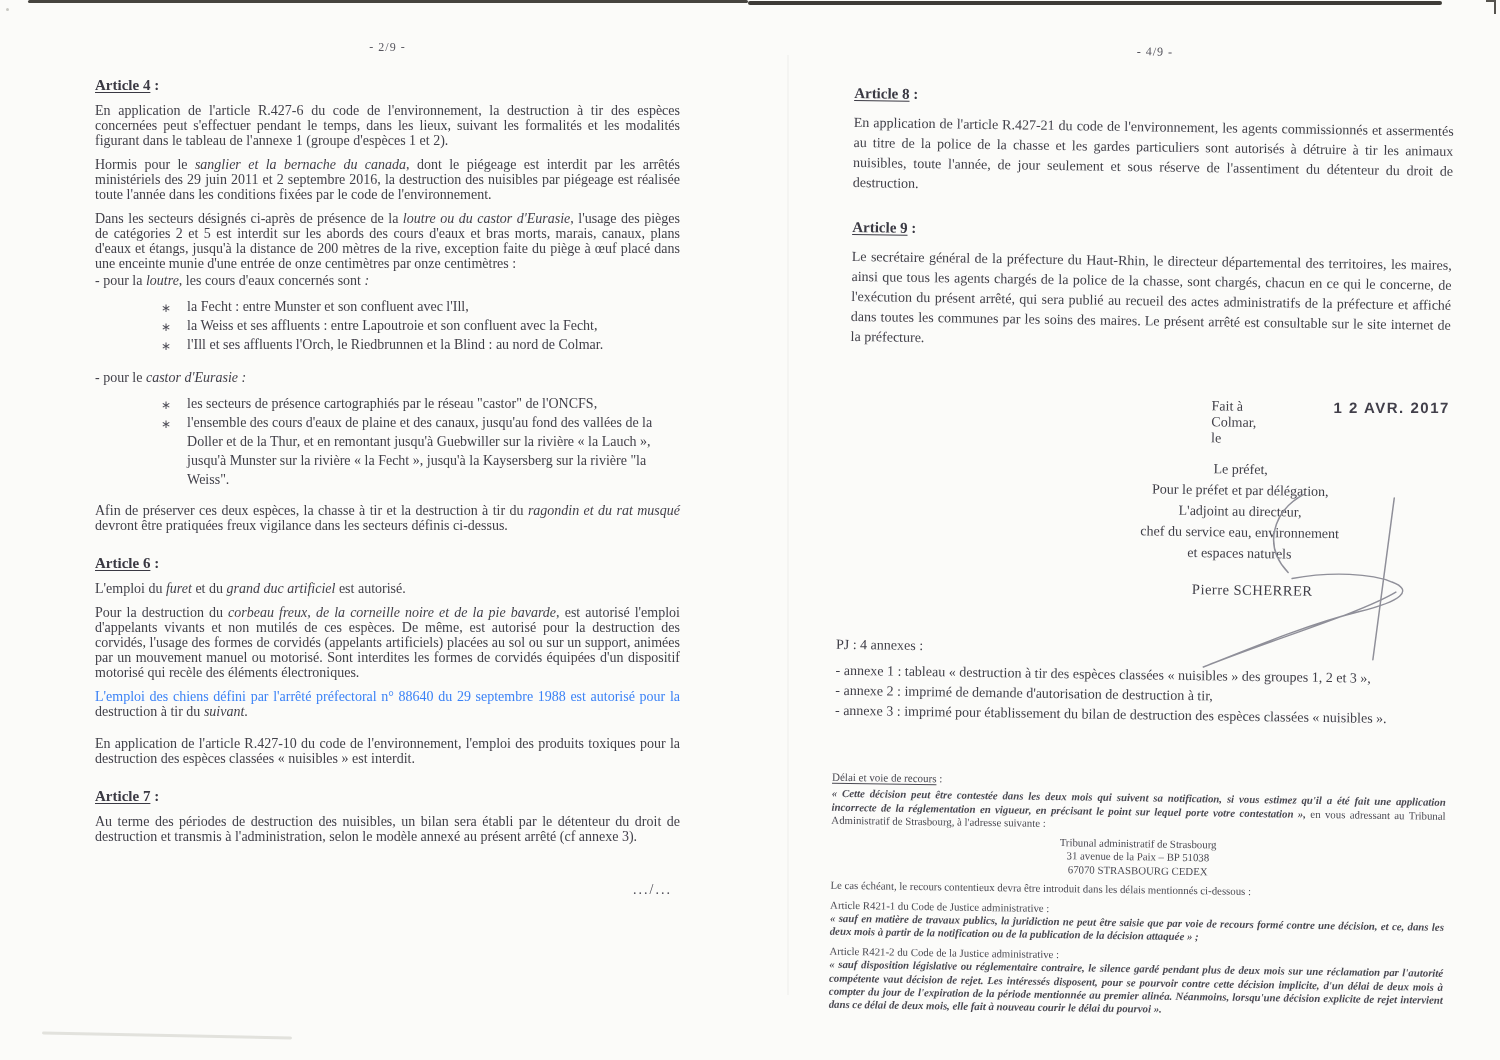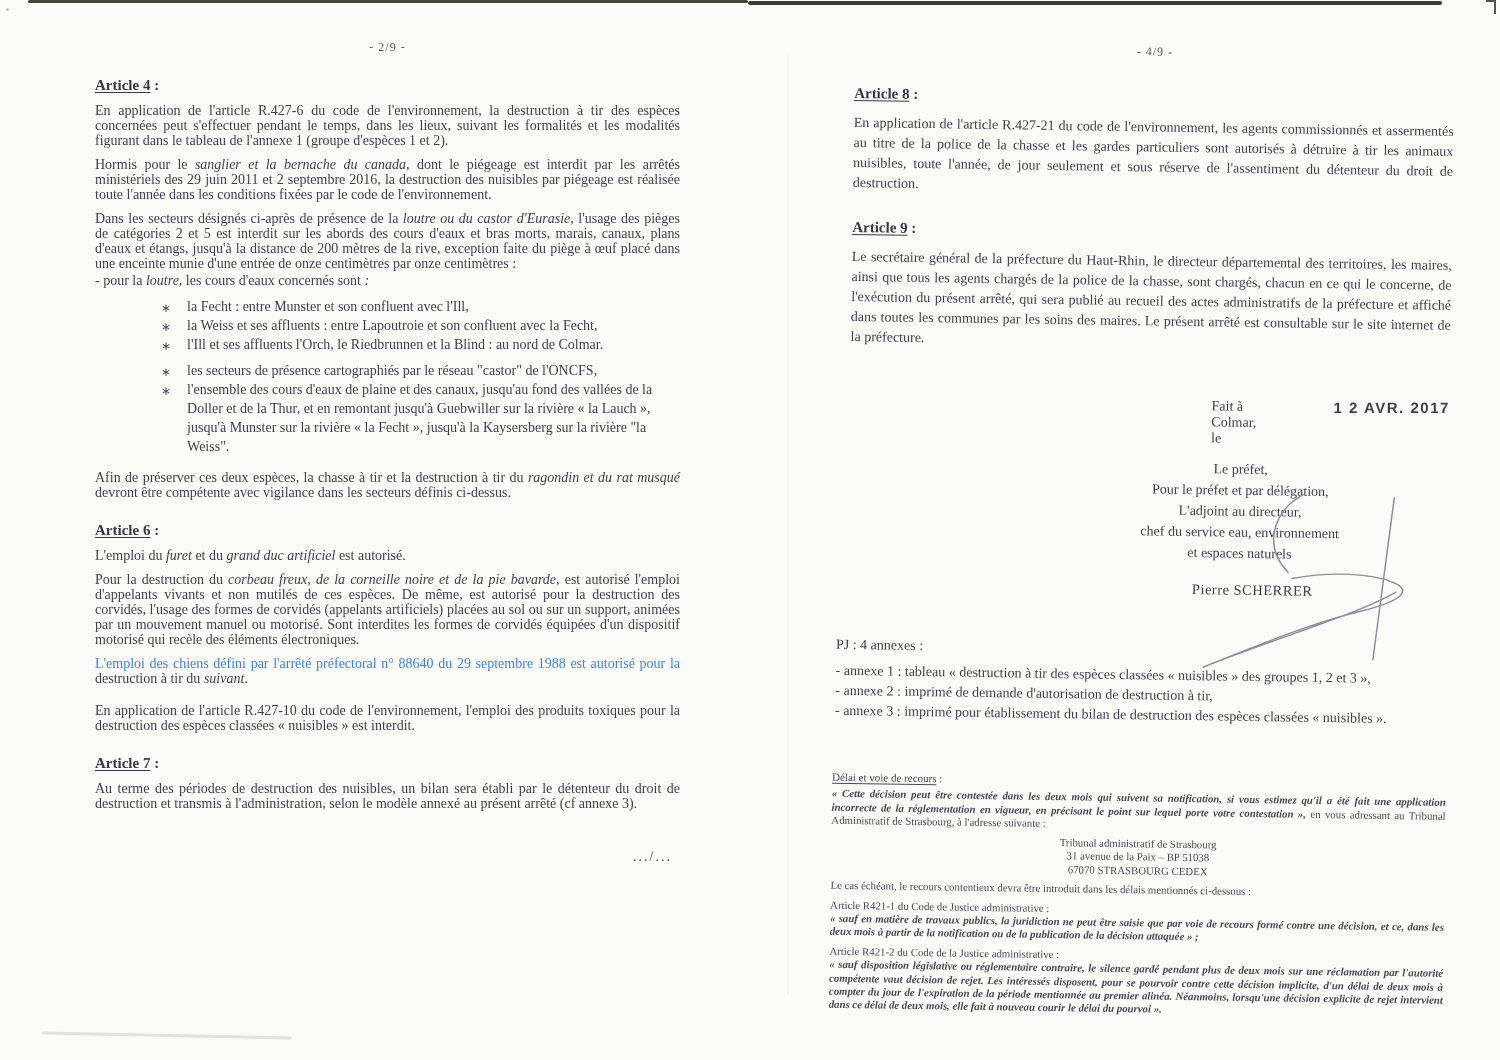--- a/index.html
+++ b/index.html
@@ -80,32 +80,33 @@
     <li>
         <span class="bl">∗</span>
         <span class="bt">la Weiss et ses affluents : entre Lapoutroie et son confluent avec la Fecht,</span>
       </li>
     <li>
         <span class="bl">∗</span>
         <span class="bt">l'Ill et ses affluents l'Orch, le Riedbrunnen et la Blind : au nord de Colmar.</span>
       </li>
   </ul>
 
+  <p class="intro" style="margin-top:14px"><span>- pour le </span><span class="ri">castor d'Eurasie</span><span> </span><span class="ri">:</span></p>
   <ul class="blist" style="margin-top:7px">
     <li>
         <span class="bl">∗</span>
         <span class="bt">les secteurs de présence cartographiés par le réseau "castor" de l'ONCFS,</span>
       </li>
     <li>
         <span class="bl">∗</span>
         <span class="bt">l'ensemble des cours d'eaux de plaine et des canaux, jusqu'au fond des vallées de la Doller et de la Thur, et en remontant jusqu'à Guebwiller sur la rivière « la Lauch », jusqu'à Munster sur la rivière « la Fecht », jusqu'à la Kaysersberg sur la rivière "la Weiss".</span>
       </li>
   </ul>
 
-  <p class="body" style="margin-top:14px"><span>Afin de préserver ces deux espèces, la chasse à tir et la destruction à tir du </span><span class="ri">ragondin et du rat musqué</span><span> devront être compétente avec vigilance dans les secteurs définis ci-dessus.</span></p>
+  <p class="body" style="margin-top:14px"><span>Afin de préserver ces deux espèces, la chasse à tir et la destruction à tir du </span><span class="ri">ragondin et du rat musqué</span><span> devront être pratiquées freux vigilance dans les secteurs définis ci-dessus.</span></p>
 
   <h3 class="art" style="margin-top:22px"><span class="ul">Article 6</span><span> :</span></h3>
   <p class="body" style="margin-top:9px"><span>L'emploi du </span><span class="ri">furet</span><span> et du </span><span class="ri">grand duc artificiel</span><span> est autorisé.</span></p>
   <p class="body" style="margin-top:9px"><span>Pour la destruction du </span><span class="ri">corbeau freux, de la corneille noire et de la pie bavarde</span><span>, est autorisé l'emploi d'appelants vivants et non mutilés de ces espèces. De même, est autorisé pour la destruction des corvidés, l'usage des formes de corvidés (appelants artificiels) placées au sol ou sur un support, animées par un mouvement manuel ou motorisé. Sont interdites les formes de corvidés équipées d'un dispositif motorisé qui recèle des éléments électroniques.</span></p>
   <p class="body" style="margin-top:9px"><span class="rlight">L'emploi des chiens défini par l'arrêté préfectoral n° 88640 du 29 septembre 1988 est autorisé pour la </span><span>destruction à tir du </span><span class="ri">suivant</span><span>.</span></p>
   <p class="body" style="margin-top:17px"><span>En application de l'article R.427-10 du code de l'environnement, l'emploi des produits toxiques pour la destruction des espèces classées « nuisibles » est interdit.</span></p>
 
   <h3 class="art" style="margin-top:22px"><span class="ul">Article 7</span><span> :</span></h3>
   <p class="body" style="margin-top:9px"><span>Au terme des périodes de destruction des nuisibles, un bilan sera établi par le détenteur du droit de destruction et transmis à l'administration, selon le modèle annexé au présent arrêté (cf annexe 3).</span></p>
 

